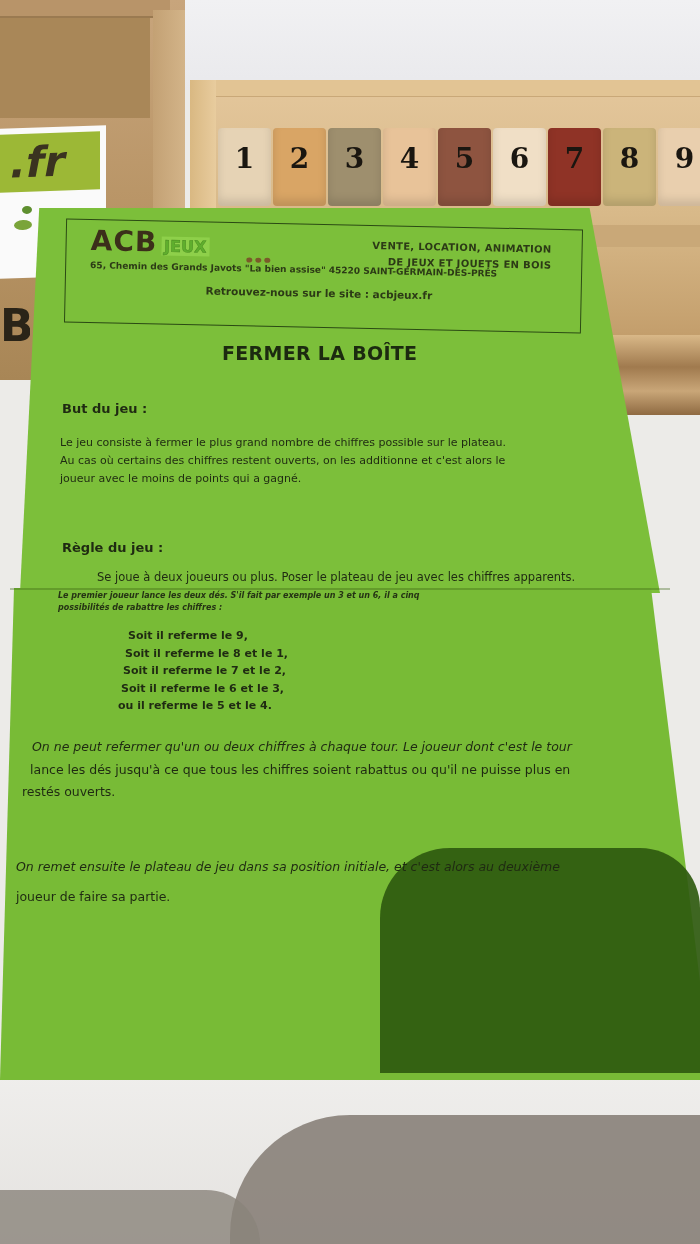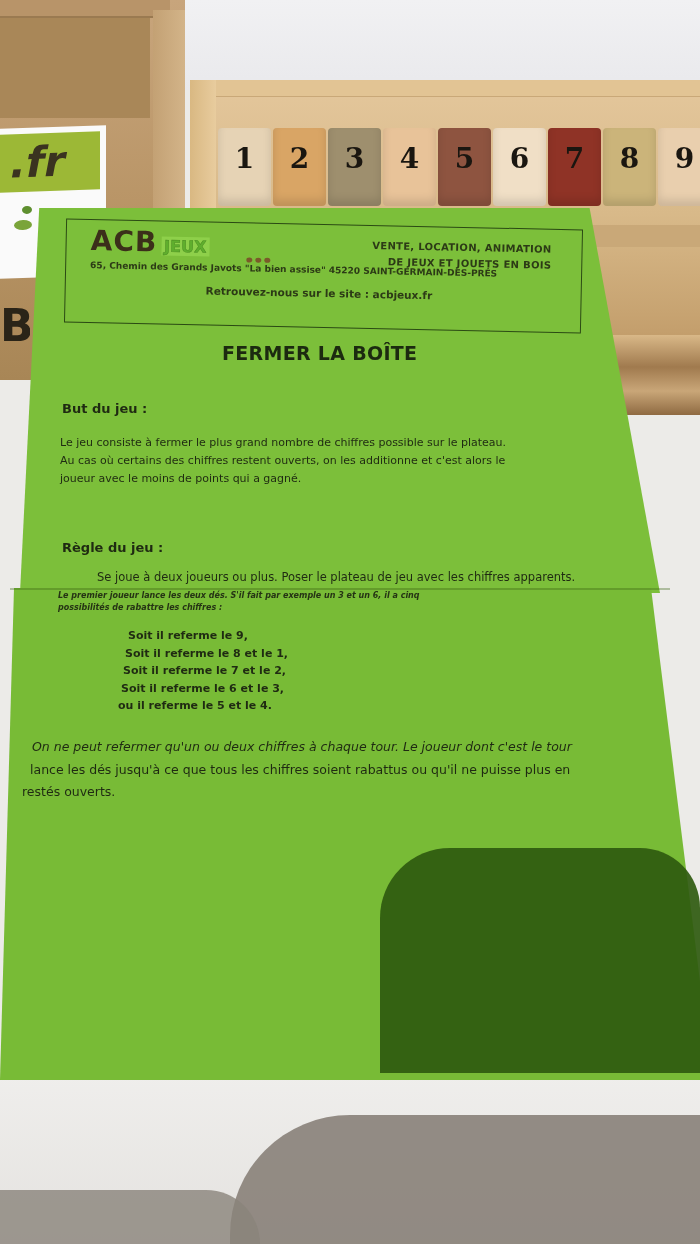--- a/index.html
+++ b/index.html
@@ -298,13 +298,17 @@
     <div>Soit il referme le 6 et le 3,</div>
     <div>ou il referme le 5 et le 4.</div>
   </div>
 
   <div class="para-turn">
     <div>On ne peut refermer qu'un ou deux chiffres à chaque tour. Le joueur dont c'est le tour</div>
     <div>lance les dés jusqu'à ce que tous les chiffres soient rabattus ou qu'il ne puisse plus en</div>
     <div>restés ouverts.</div>
   </div>
 
+  <div class="para-end">
+    <div>On remet ensuite le plateau de jeu dans sa position initiale, et c'est alors au deuxième</div>
+    <div>joueur de faire sa partie.</div>
+  </div>
 </div>
 
 </body></html>

